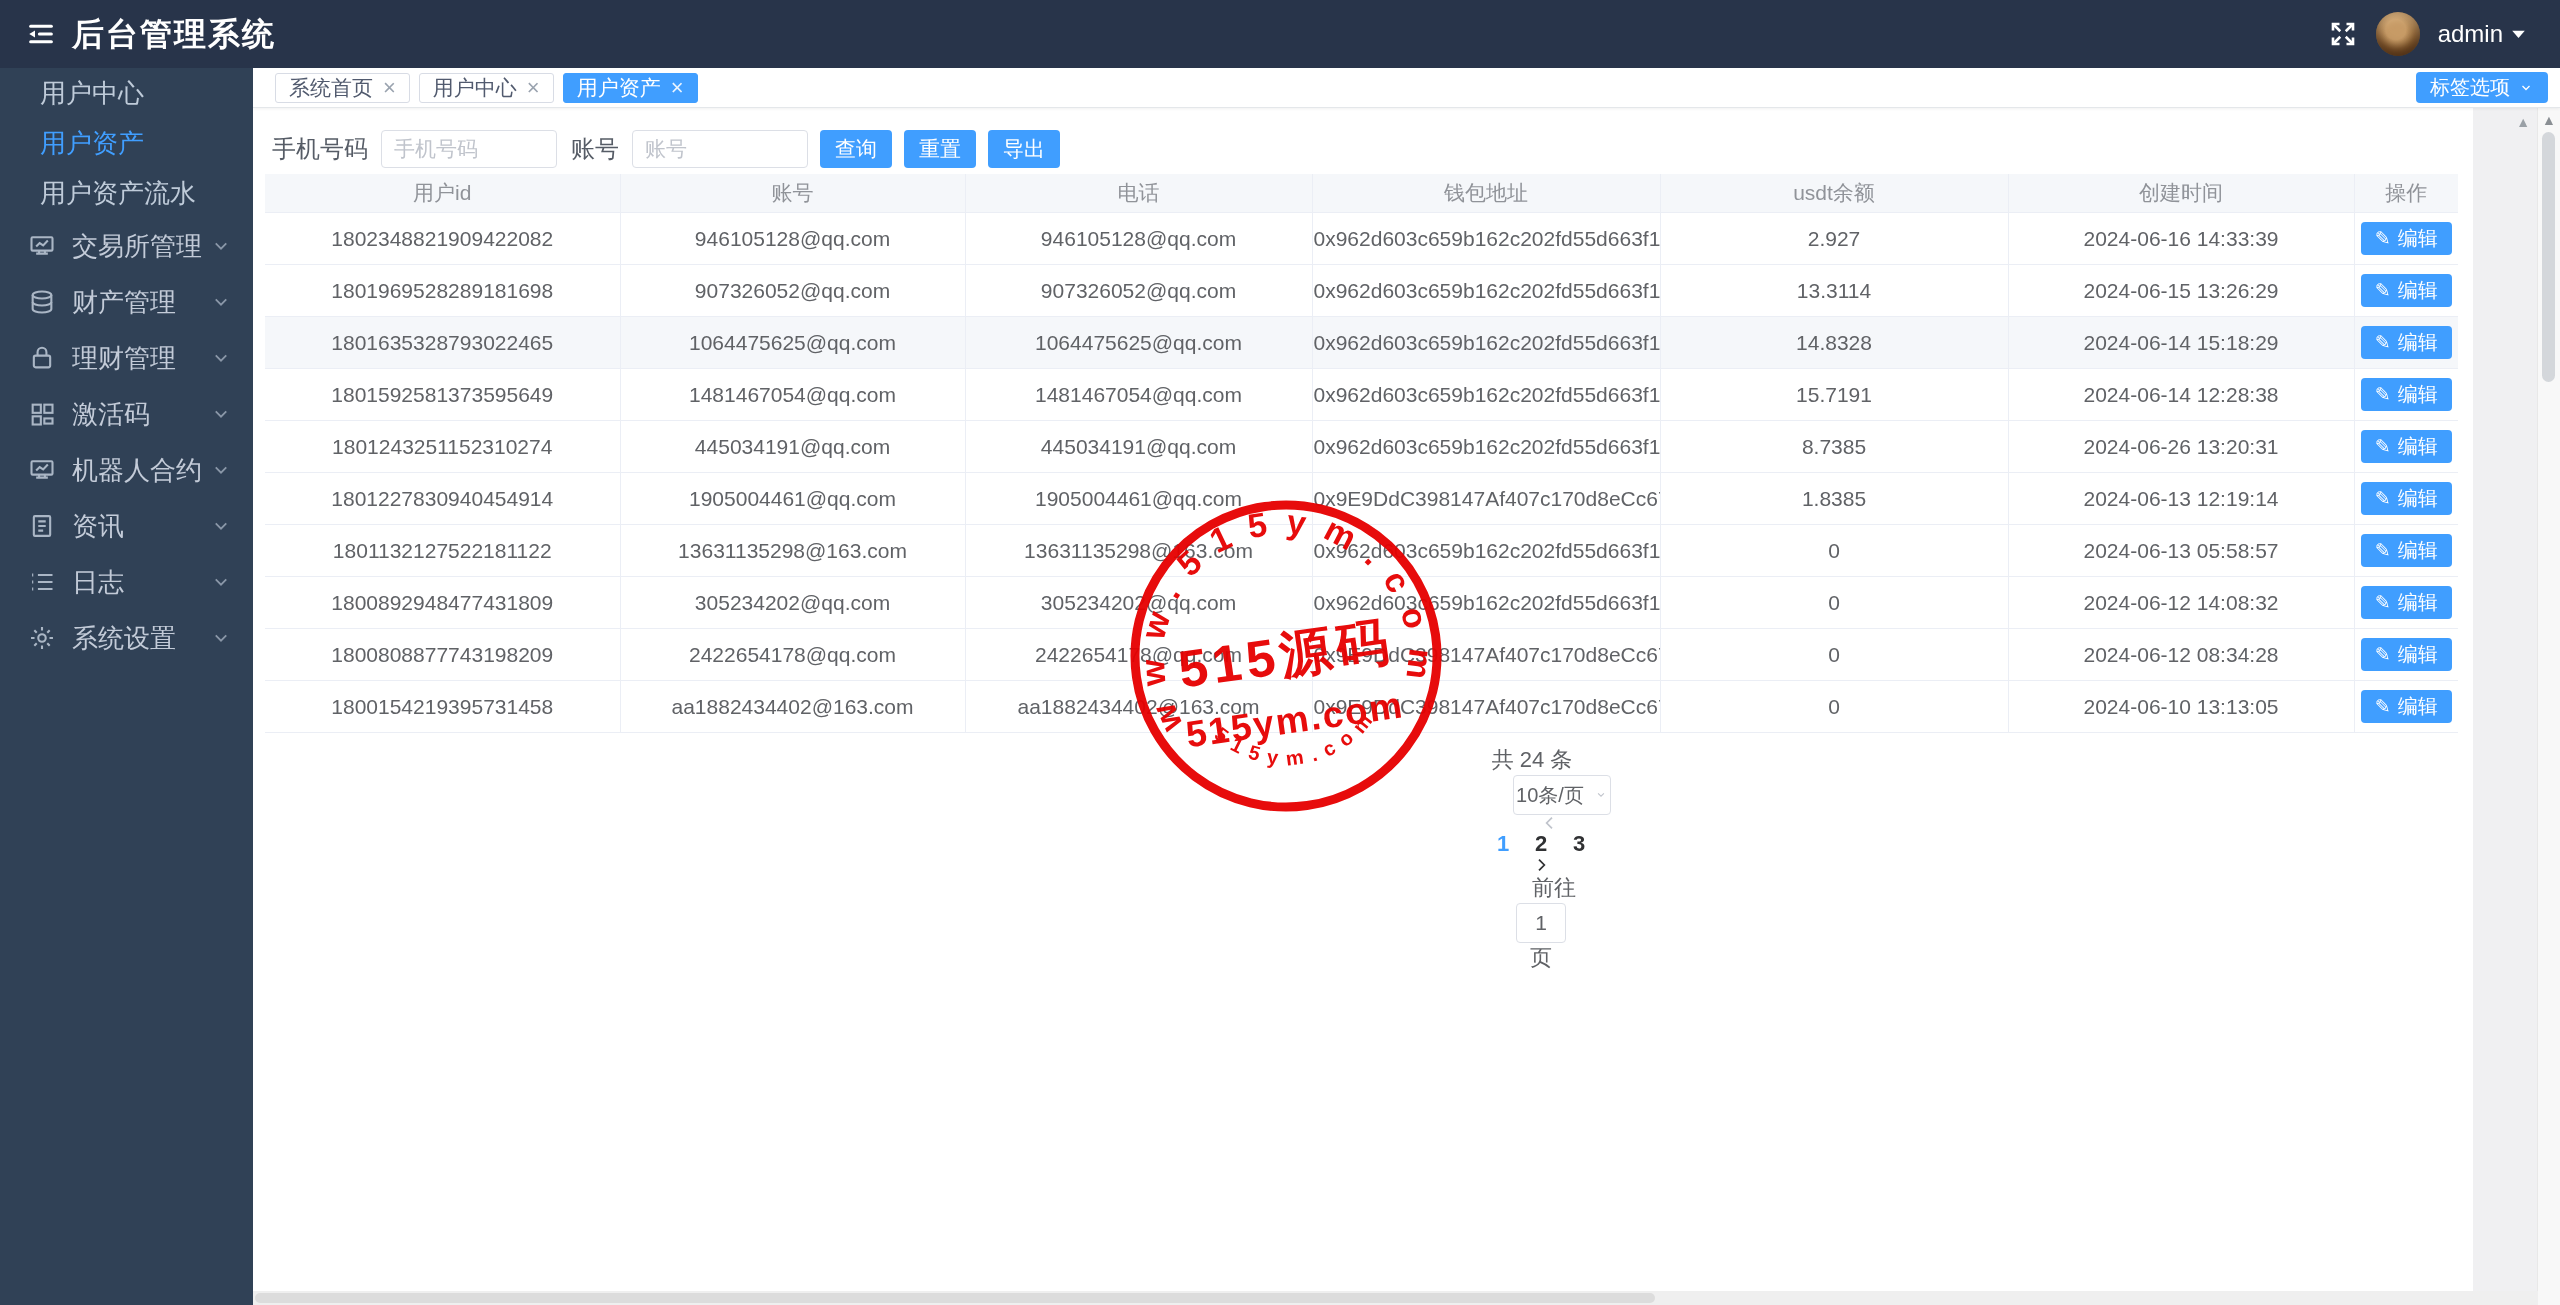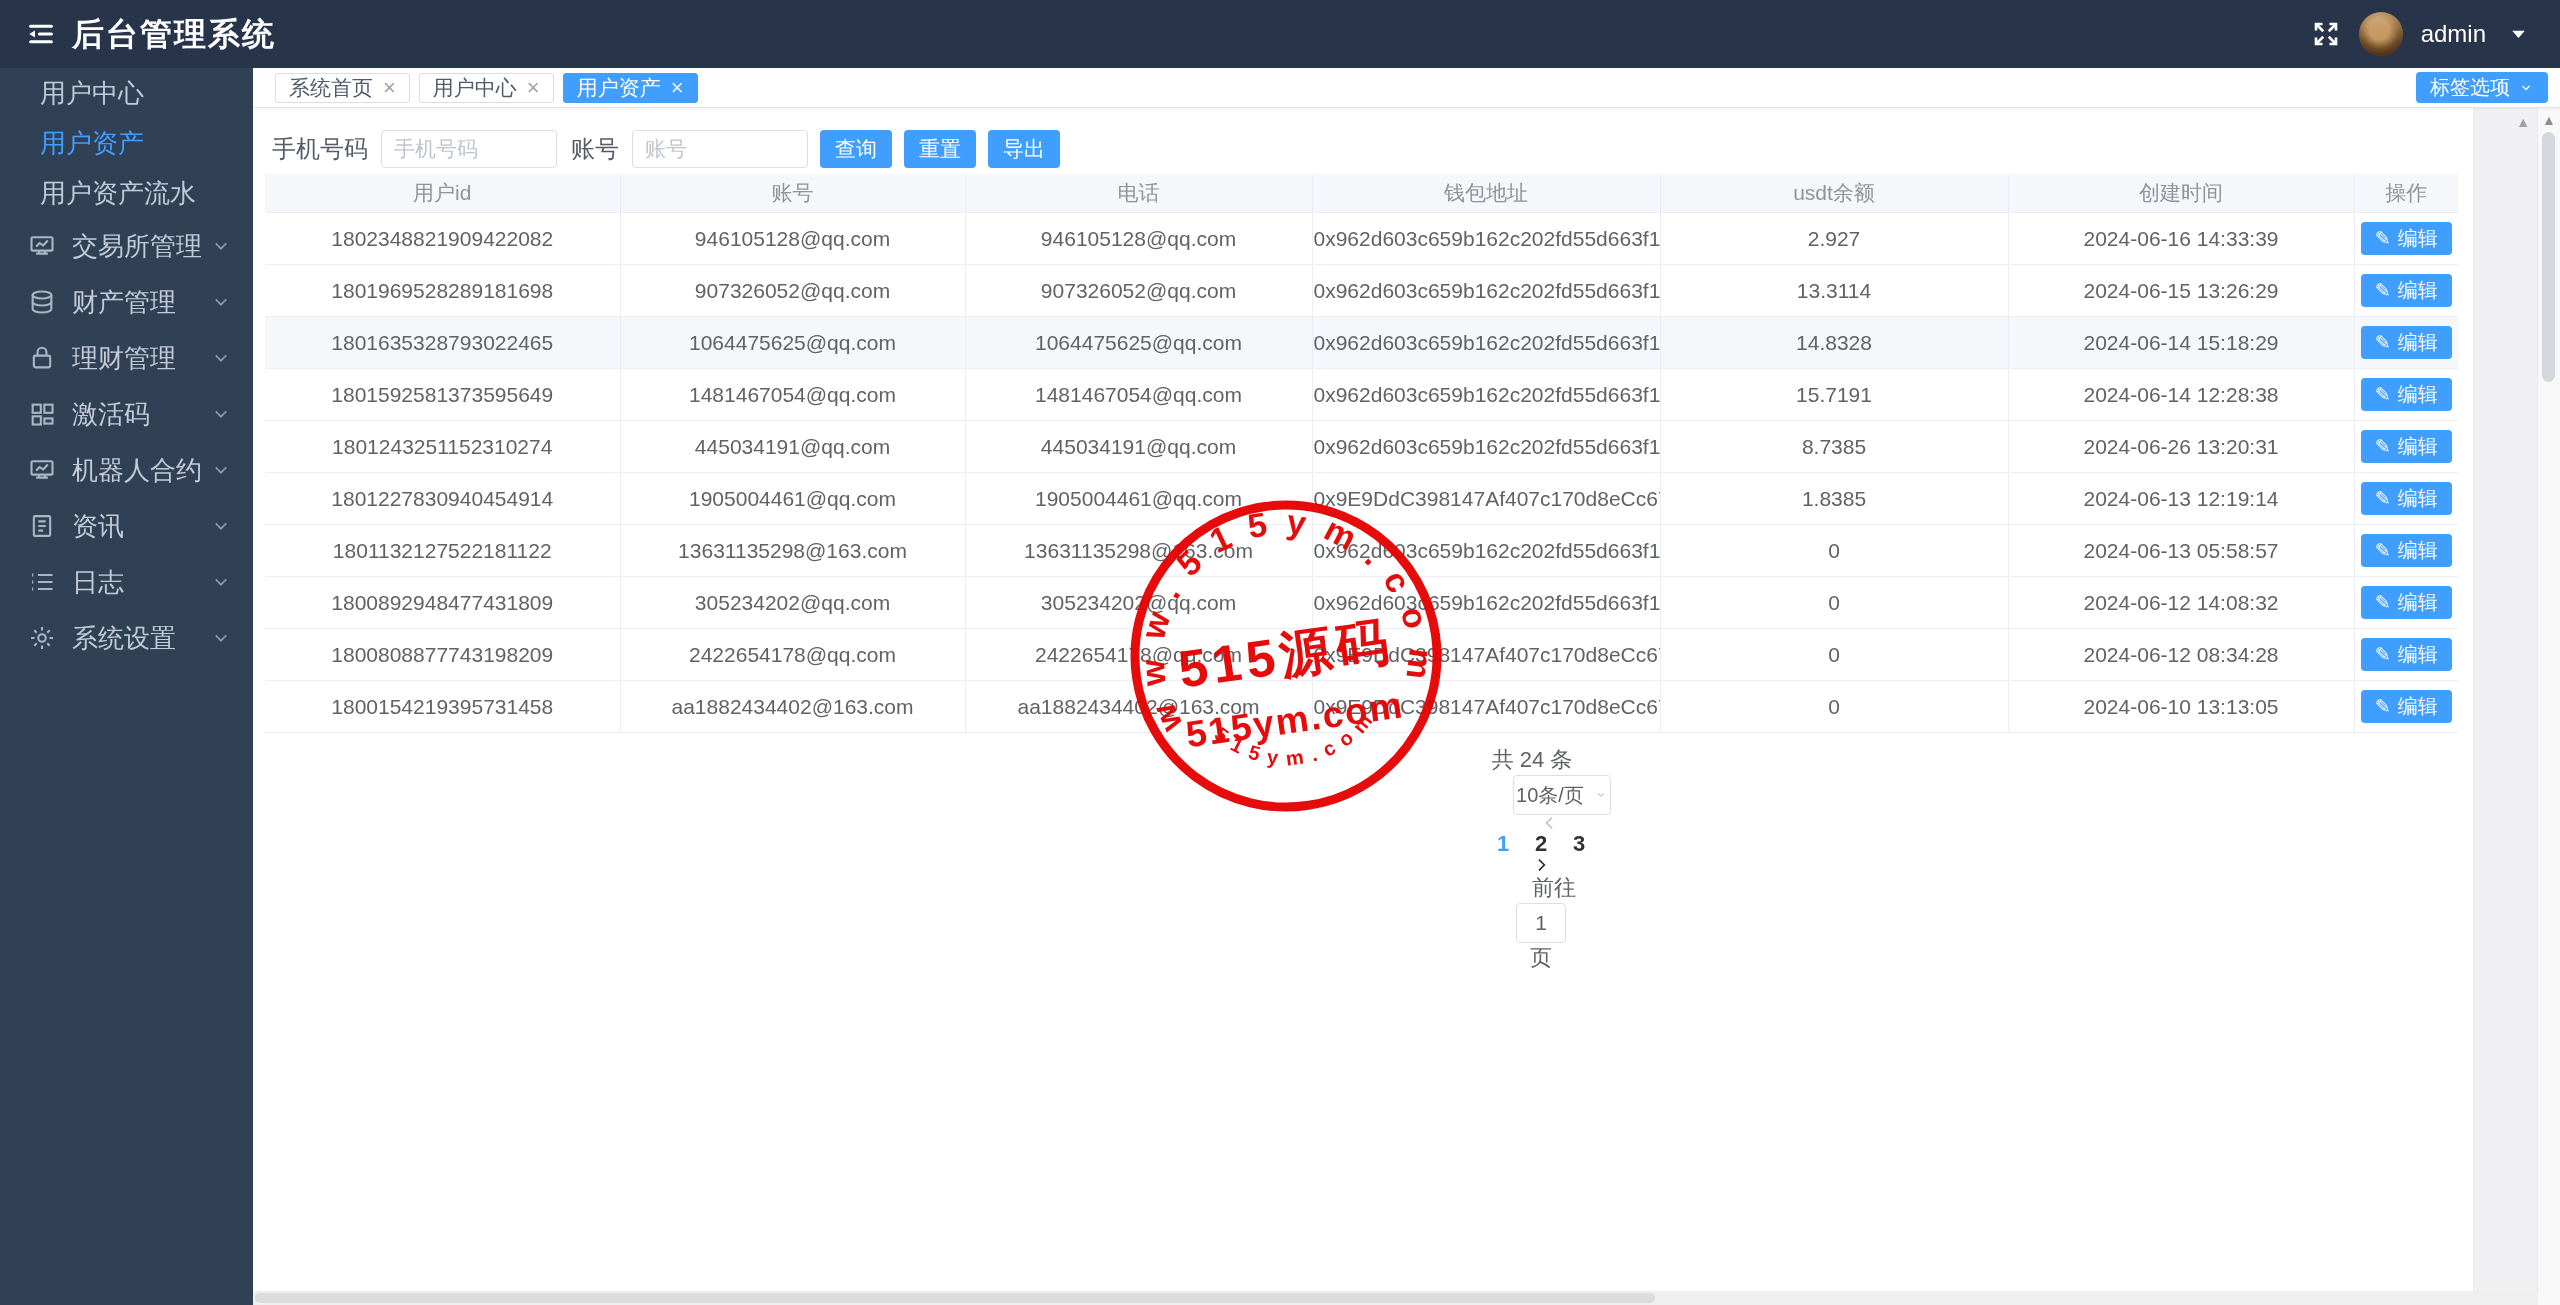--- a/index.html
+++ b/index.html
@@ -13,21 +13,21 @@
   .header{position:absolute;top:0;left:0;width:2560px;height:68px;background:var(--header-bg,#28344a);z-index:30;}
   .hamburger{position:absolute;left:26px;top:19px;width:30px;height:30px;color:#fff;cursor:pointer;}
   .hamburger svg{width:30px;height:30px;display:block;}
   .app-title{position:absolute;left:72px;top:0;height:68px;line-height:68px;color:#ffffff;font-size:32px;font-weight:bold;letter-spacing:2px;}
   .hd-right{position:absolute;right:34px;top:0;height:68px;display:flex;align-items:center;gap:18px;color:#fff;}
   .fs-icon{width:30px;height:30px;color:#fff;cursor:pointer;}
   .fs-icon svg{width:30px;height:30px;display:block;}
   .avatar{width:44px;height:44px;border-radius:50%;cursor:pointer;
     background:radial-gradient(circle at 45% 40%, #c79b66 0 28%, #8d6436 55%, #5d4020 80%, #4a3018 100%);
     box-shadow:inset 0 -8px 10px rgba(60,30,10,.55), inset 0 6px 8px rgba(255,230,190,.35);}
-  .admin-wrap{display:flex;align-items:center;gap:25px;cursor:pointer;}
+  .admin-wrap{display:flex;align-items:center;gap:8px;cursor:pointer;}
   .admin-name{font-size:24px;color:#fff;}
   .caret{width:15px;height:10px;color:#fff;}
   .caret svg{width:15px;height:10px;display:block;}
   
   .sidebar{position:absolute;top:68px;left:0;width:253px;bottom:0;background:var(--sidebar-bg,#304156);z-index:20;overflow:hidden;}
   .menu-item{height:56px;display:flex;align-items:center;color:#c3cbd8;cursor:pointer;padding-left:28px;position:relative;}
   .mi-icon{width:28px;height:28px;margin-right:16px;color:#aab6c5;flex:0 0 28px;}
   .mi-icon svg{width:28px;height:28px;display:block;}
   .mi-label{font-size:26px;}
   .mi-arrow{position:absolute;right:22px;top:50%;margin-top:-9px;width:20px;height:18px;color:#8a97a8;}

